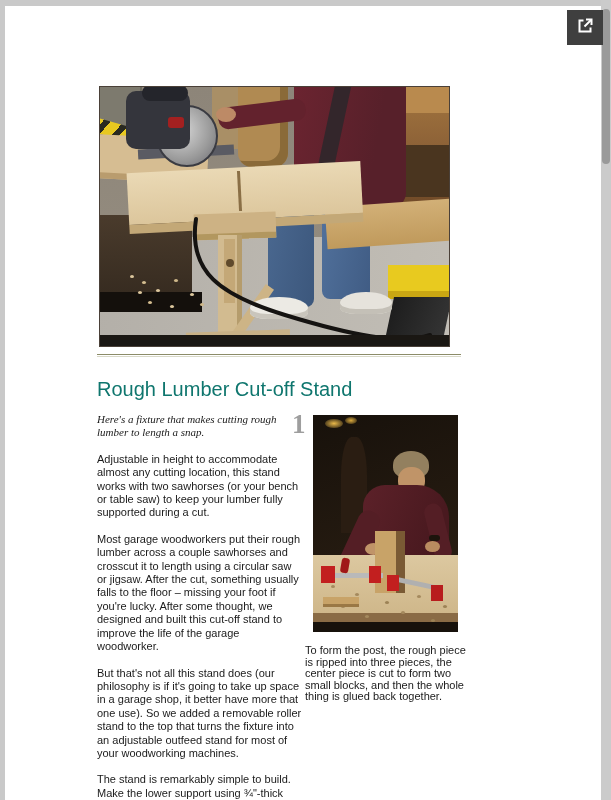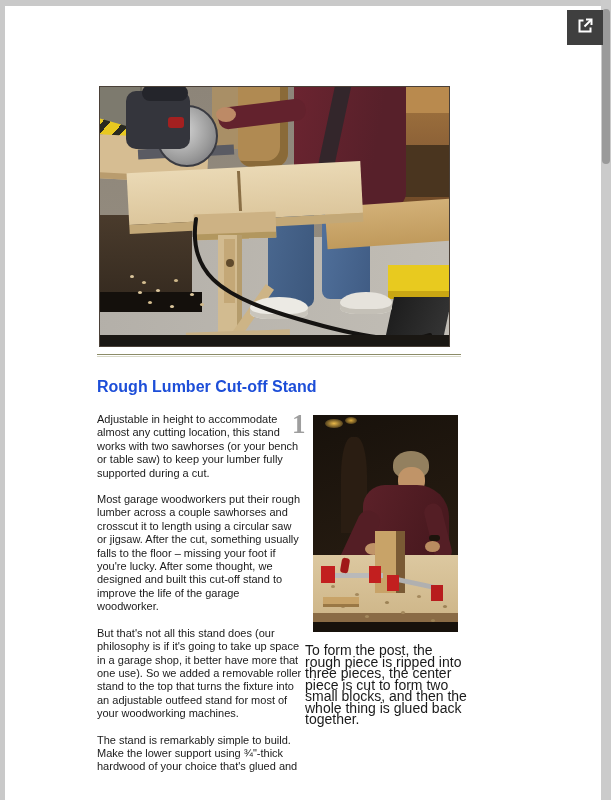--- a/index.html
+++ b/index.html
@@ -62,29 +62,29 @@
   .saw-base{left:38px;top:60px;width:96px;height:10px;background:#5a5b63;transform:rotate(-3deg);}
   .saw-blade{left:56px;top:18px;width:58px;height:58px;border-radius:50%;
     background:radial-gradient(circle at 40% 40%,#d8d8d8,#9a9a9a 60%,#6a6a70);border:2px solid #3a3b42;}
   .saw-body{left:26px;top:4px;width:64px;height:58px;background:#34353c;border-radius:10px;}
   .saw-red{left:68px;top:30px;width:16px;height:11px;background:#a32020;border-radius:3px;}
   .saw-handle{left:42px;top:-2px;width:46px;height:16px;background:#24252b;border-radius:8px;}
   .bottom-band{left:0;top:248px;width:351px;height:13px;background:#1a1713;}
   
   .divider{position:absolute;left:92px;top:348px;width:364px;height:1px;
     border-top:1px solid #8c8c68;border-bottom:1px solid #d8d8c8;}
-  .title{position:absolute;left:92px;top:372px;font-size:16px;font-weight:bold;color:#1d4ed8;letter-spacing:0;}
+  .title{position:absolute;left:92px;top:372px;font-size:20px;font-weight:normal;color:#0f766e;letter-spacing:0;}
   
   .col-left{position:absolute;left:92px;top:407px;width:205px;color:#1a1a1a;}
   .intro{font-family:"Liberation Serif",serif;font-style:italic;font-size:13px;line-height:16px;margin:0 0 15px;}
   .col-left p{font-size:11px;line-height:13.4px;margin:0 0 13px;}
   .col-right{position:absolute;left:287px;top:405px;width:175px;}
   .step-num{position:absolute;left:0;top:-2px;font-family:"Liberation Serif",serif;
     font-weight:bold;font-size:27px;color:#9e9e9e;}
-  .caption{position:absolute;left:13px;top:234px;width:166px;font-size:14px;line-height:11.5px;color:#1a1a1a;}
+  .caption{position:absolute;left:13px;top:234px;width:166px;font-size:11px;line-height:11.5px;color:#1a1a1a;}
   
   .photo2{position:absolute;left:21px;top:4px;width:145px;height:217px;overflow:hidden;
     background:linear-gradient(160deg,#17110b,#241a10 55%,#2b2013);}
   .photo2 *{position:absolute;}
   .glow-a{left:12px;top:4px;width:18px;height:9px;border-radius:50%;
     background:radial-gradient(#e8b84a,rgba(232,184,74,0));}
   .glow-b{left:32px;top:2px;width:12px;height:7px;border-radius:50%;
     background:radial-gradient(#d9a93c,rgba(217,169,60,0));}
   .silhouette{left:28px;top:22px;width:26px;height:96px;background:#2a1d12;border-radius:40% 40% 0 0;}
   .hair{left:80px;top:36px;width:36px;height:28px;background:#93805f;border-radius:50% 50% 42% 42%;}
@@ -161,20 +161,21 @@
     <div class="saw-red"></div>
     <div class="saw-handle"></div>
     <div class="bottom-band"></div>
   </div>
 
   <div class="divider"></div>
 
   <div class="title">Rough Lumber Cut-off Stand</div>
 
   <div class="col-left">
+    <p class="intro">Here's a fixture that makes cutting rough lumber to length a snap.</p>
     <p>Adjustable in height to accommodate almost any cutting location, this stand works with two sawhorses (or your bench or table saw) to keep your lumber fully supported during a cut.</p>
     <p>Most garage woodworkers put their rough lumber across a couple sawhorses and crosscut it to length using a circular saw or jigsaw. After the cut, something usually falls to the floor – missing your foot if you're lucky. After some thought, we designed and built this cut-off stand to improve the life of the garage woodworker.</p>
     <p>But that's not all this stand does (our philosophy is if it's going to take up space in a garage shop, it better have more that one use). So we added a removable roller stand to the top that turns the fixture into an adjustable outfeed stand for most of your woodworking machines.</p>
     <p>The stand is remarkably simple to build. Make the lower support using ¾"-thick hardwood of your choice that's glued and</p>
   </div>
 
   <div class="col-right">
     <div class="step-num">1</div>
 
     <div class="photo2">

